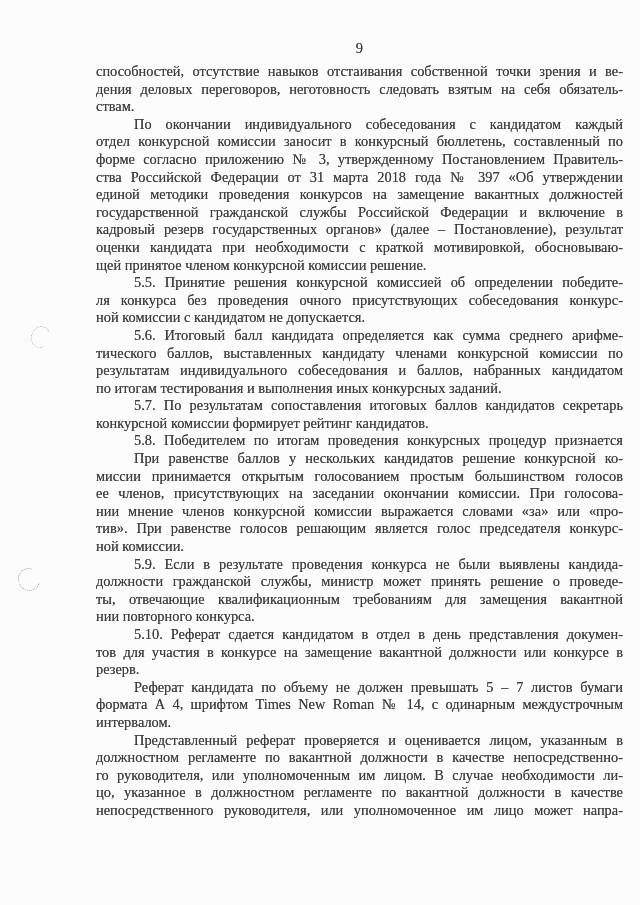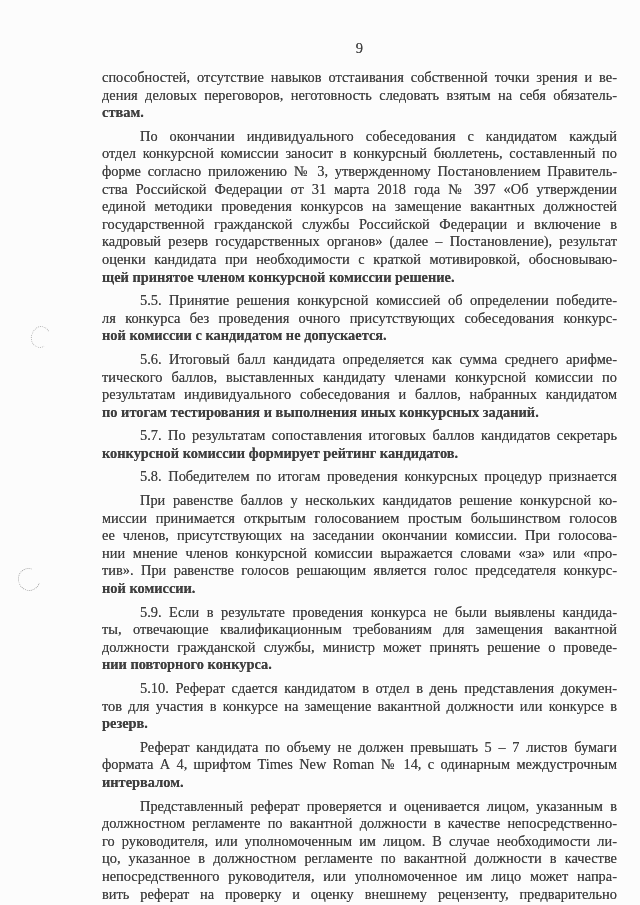--- a/index.html
+++ b/index.html
@@ -29,31 +29,30 @@
   }
   .text-block {
     position: absolute;
     top: 63px;
     left: 96px;
     width: 527px;
     font-size: 14.4px;
     line-height: 17.6px;
     text-shadow: 0 0 0.45px rgba(63,63,63,0.8);
   }
-  .para { margin: 6px; padding: 0; }
+  .para { margin: 0; padding: 0; }
   .line {
     text-align: justify;
     text-align-last: justify;
     height: 17.6px;
     overflow: visible;
     white-space: nowrap-normal; 
   }
   .line.lastline {
     text-align-last: left;
-    font-weight: bold;
   }
   .line.firstline-indent {
     text-indent: 38px;
   }
   
   .punch {
     position: absolute;
     border: 1.6px dotted #8f8f8f;
     border-radius: 50%;
     opacity: 0.7;
@@ -124,37 +123,36 @@
       <div class="para">
         <div class="line firstline-indent">При равенстве баллов у нескольких кандидатов решение конкурсной ко-</div>
         <div class="line">миссии принимается открытым голосованием простым большинством голосов</div>
         <div class="line">ее членов, присутствующих на заседании окончании комиссии. При голосова-</div>
         <div class="line">нии мнение членов конкурсной комиссии выражается словами «за» или «про-</div>
         <div class="line">тив». При равенстве голосов решающим является голос председателя конкурс-</div>
         <div class="line lastline">ной комиссии.</div>
       </div>
       <div class="para">
         <div class="line firstline-indent">5.9. Если в результате проведения конкурса не были выявлены кандида-</div>
+        <div class="line">должности гражданской службы, министр может принять решение о проведе-</div>
         <div class="line">ты, отвечающие квалификационным требованиям для замещения вакантной</div>
-        <div class="line">должности гражданской службы, министр может принять решение о проведе-</div>
         <div class="line lastline">нии повторного конкурса.</div>
       </div>
       <div class="para">
         <div class="line firstline-indent">5.10. Реферат сдается кандидатом в отдел в день представления докумен-</div>
         <div class="line">тов для участия в конкурсе на замещение вакантной должности или конкурсе в</div>
         <div class="line lastline">резерв.</div>
       </div>
       <div class="para">
         <div class="line firstline-indent">Реферат кандидата по объему не должен превышать 5 – 7 листов бумаги</div>
         <div class="line">формата А 4, шрифтом Times New Roman № 14, с одинарным междустрочным</div>
         <div class="line lastline">интервалом.</div>
       </div>
       <div class="para">
         <div class="line firstline-indent">Представленный реферат проверяется и оценивается лицом, указанным в</div>
         <div class="line">должностном регламенте по вакантной должности в качестве непосредственно-</div>
         <div class="line">го руководителя, или уполномоченным им лицом. В случае необходимости ли-</div>
         <div class="line">цо, указанное в должностном регламенте по вакантной должности в качестве</div>
         <div class="line">непосредственного руководителя, или уполномоченное им лицо может напра-</div>
-        <div class="line">вить реферат на проверку и оценку внешнему рецензенту, предварительно</div>
       </div>
     </div>
 
 </div>
 
 </body></html>

